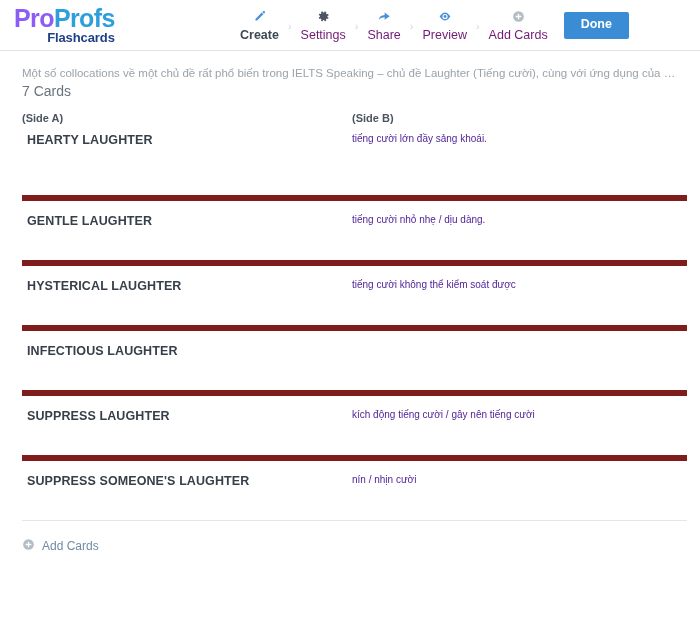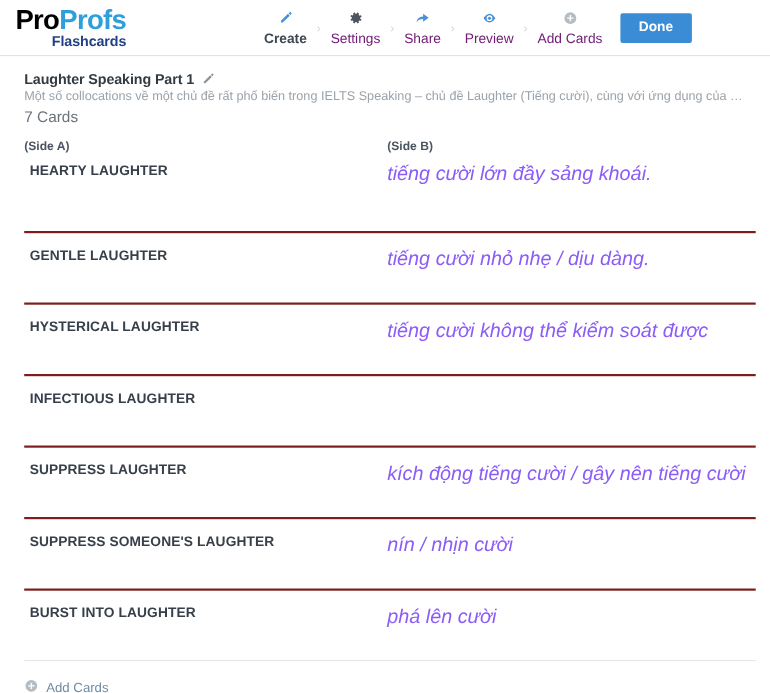--- a/index.html
+++ b/index.html
@@ -24,21 +24,21 @@
     margin-left: 14px;
     line-height: 1;
     user-select: none;
   }
   .logo-top {
     font-size: 25px;
     font-weight: bold;
     letter-spacing: -0.6px;
     line-height: 24px;
   }
-  .logo-pro   { color: #000000; margin-top: 46px; }
+  .logo-pro   { color: #8b5cf6; margin-top: 46px; }
   .logo-profs { color: #2f9fdc; }
   .logo-sub {
     font-size: 13px;
     font-weight: bold;
     color: #1f3f86;
     text-align: right;
     line-height: 14px;
     margin-top: 1px;
     letter-spacing: -0.1px;
   }
@@ -128,38 +128,37 @@
     color: #4b5560;
     padding-bottom: 9px;
   }
   .col-a { width: 330px; flex: 0 0 330px; }
   .col-b { flex: 1 1 auto; }
 
   .card-row {
     display: flex;
     align-items: flex-start;
     height: 65px;
-    border-top: 2px solid #7f1d1d;
+    border-top: 6px solid #7f1d1d;
     padding-top: 13px;
   }
   .card-row.first { border-top: none; padding-top: 0; height: 62px; }
   .side-a {
     width: 330px;
     flex: 0 0 330px;
     font-size: 12.5px;
     font-weight: bold;
     color: #37404a;
     padding-left: 5px;
     letter-spacing: 0.1px;
   }
   .side-b {
     flex: 1 1 auto;
-    font-size: 18px;
-    color: #8b5cf6;
-    font-style: italic;
+    font-size: 10px;
+    color: #4c1d95;
   }
   .row-end-divider { border-top: 1px solid #e6e6e6; }
 
   
   .footer {
     padding: 16px 20px 0 22px;
   }
   .add-cards {
     display: inline-flex;
     align-items: center;
@@ -232,28 +231,20 @@
       </span>
       <span class="nav-label">Add Cards</span>
     </div>
 
     <button class="done-btn">Done</button>
 
   </div>
 </div>
 
 <div class="deck">
-  <div class="deck-title-row">
-    <span class="deck-title">Laughter Speaking Part 1</span>
-    <span class="pencil-ico">
-      <svg width="12" height="12" viewBox="0 0 16 16">
-          <path d="M12.4 1.6a1.4 1.4 0 0 1 2 2l-.9.9-2-2 .9-.9zM10.8 3.2l2 2L5 13H3v-2l7.8-7.8z" fill="#8d969e"></path>
-        </svg>
-    </span>
-  </div>
   <div class="deck-desc">Một số collocations về một chủ đề rất phổ biến trong IELTS Speaking – chủ đề Laughter (Tiếng cười), cùng với ứng dụng của các collocations n&amp;ag...</div>
   <div class="deck-count">7 Cards</div>
 </div>
 
 <div class="cards">
 
   <div class="col-head">
     <div class="col-a">(Side A)</div>
     <div class="col-b">(Side B)</div>
   </div>
@@ -273,24 +264,20 @@
   <div class="card-row">
     <div class="side-a">INFECTIOUS LAUGHTER</div>
   </div>
   <div class="card-row">
     <div class="side-a">SUPPRESS LAUGHTER</div>
     <div class="side-b">kích động tiếng cười / gây nên tiếng cười</div>
   </div>
   <div class="card-row">
     <div class="side-a">SUPPRESS SOMEONE'S LAUGHTER</div>
     <div class="side-b">nín / nhịn cười</div>
-  </div>
-  <div class="card-row">
-    <div class="side-a">BURST INTO LAUGHTER</div>
-    <div class="side-b">phá lên cười</div>
   </div>
 
   <div class="row-end-divider"></div>
 </div>
 
 <div class="footer">
   <div class="add-cards">
     <span>
       <svg width="13" height="13" viewBox="0 0 16 16">
           <circle cx="8" cy="8" r="6.6" fill="#b4bcc4"></circle>

